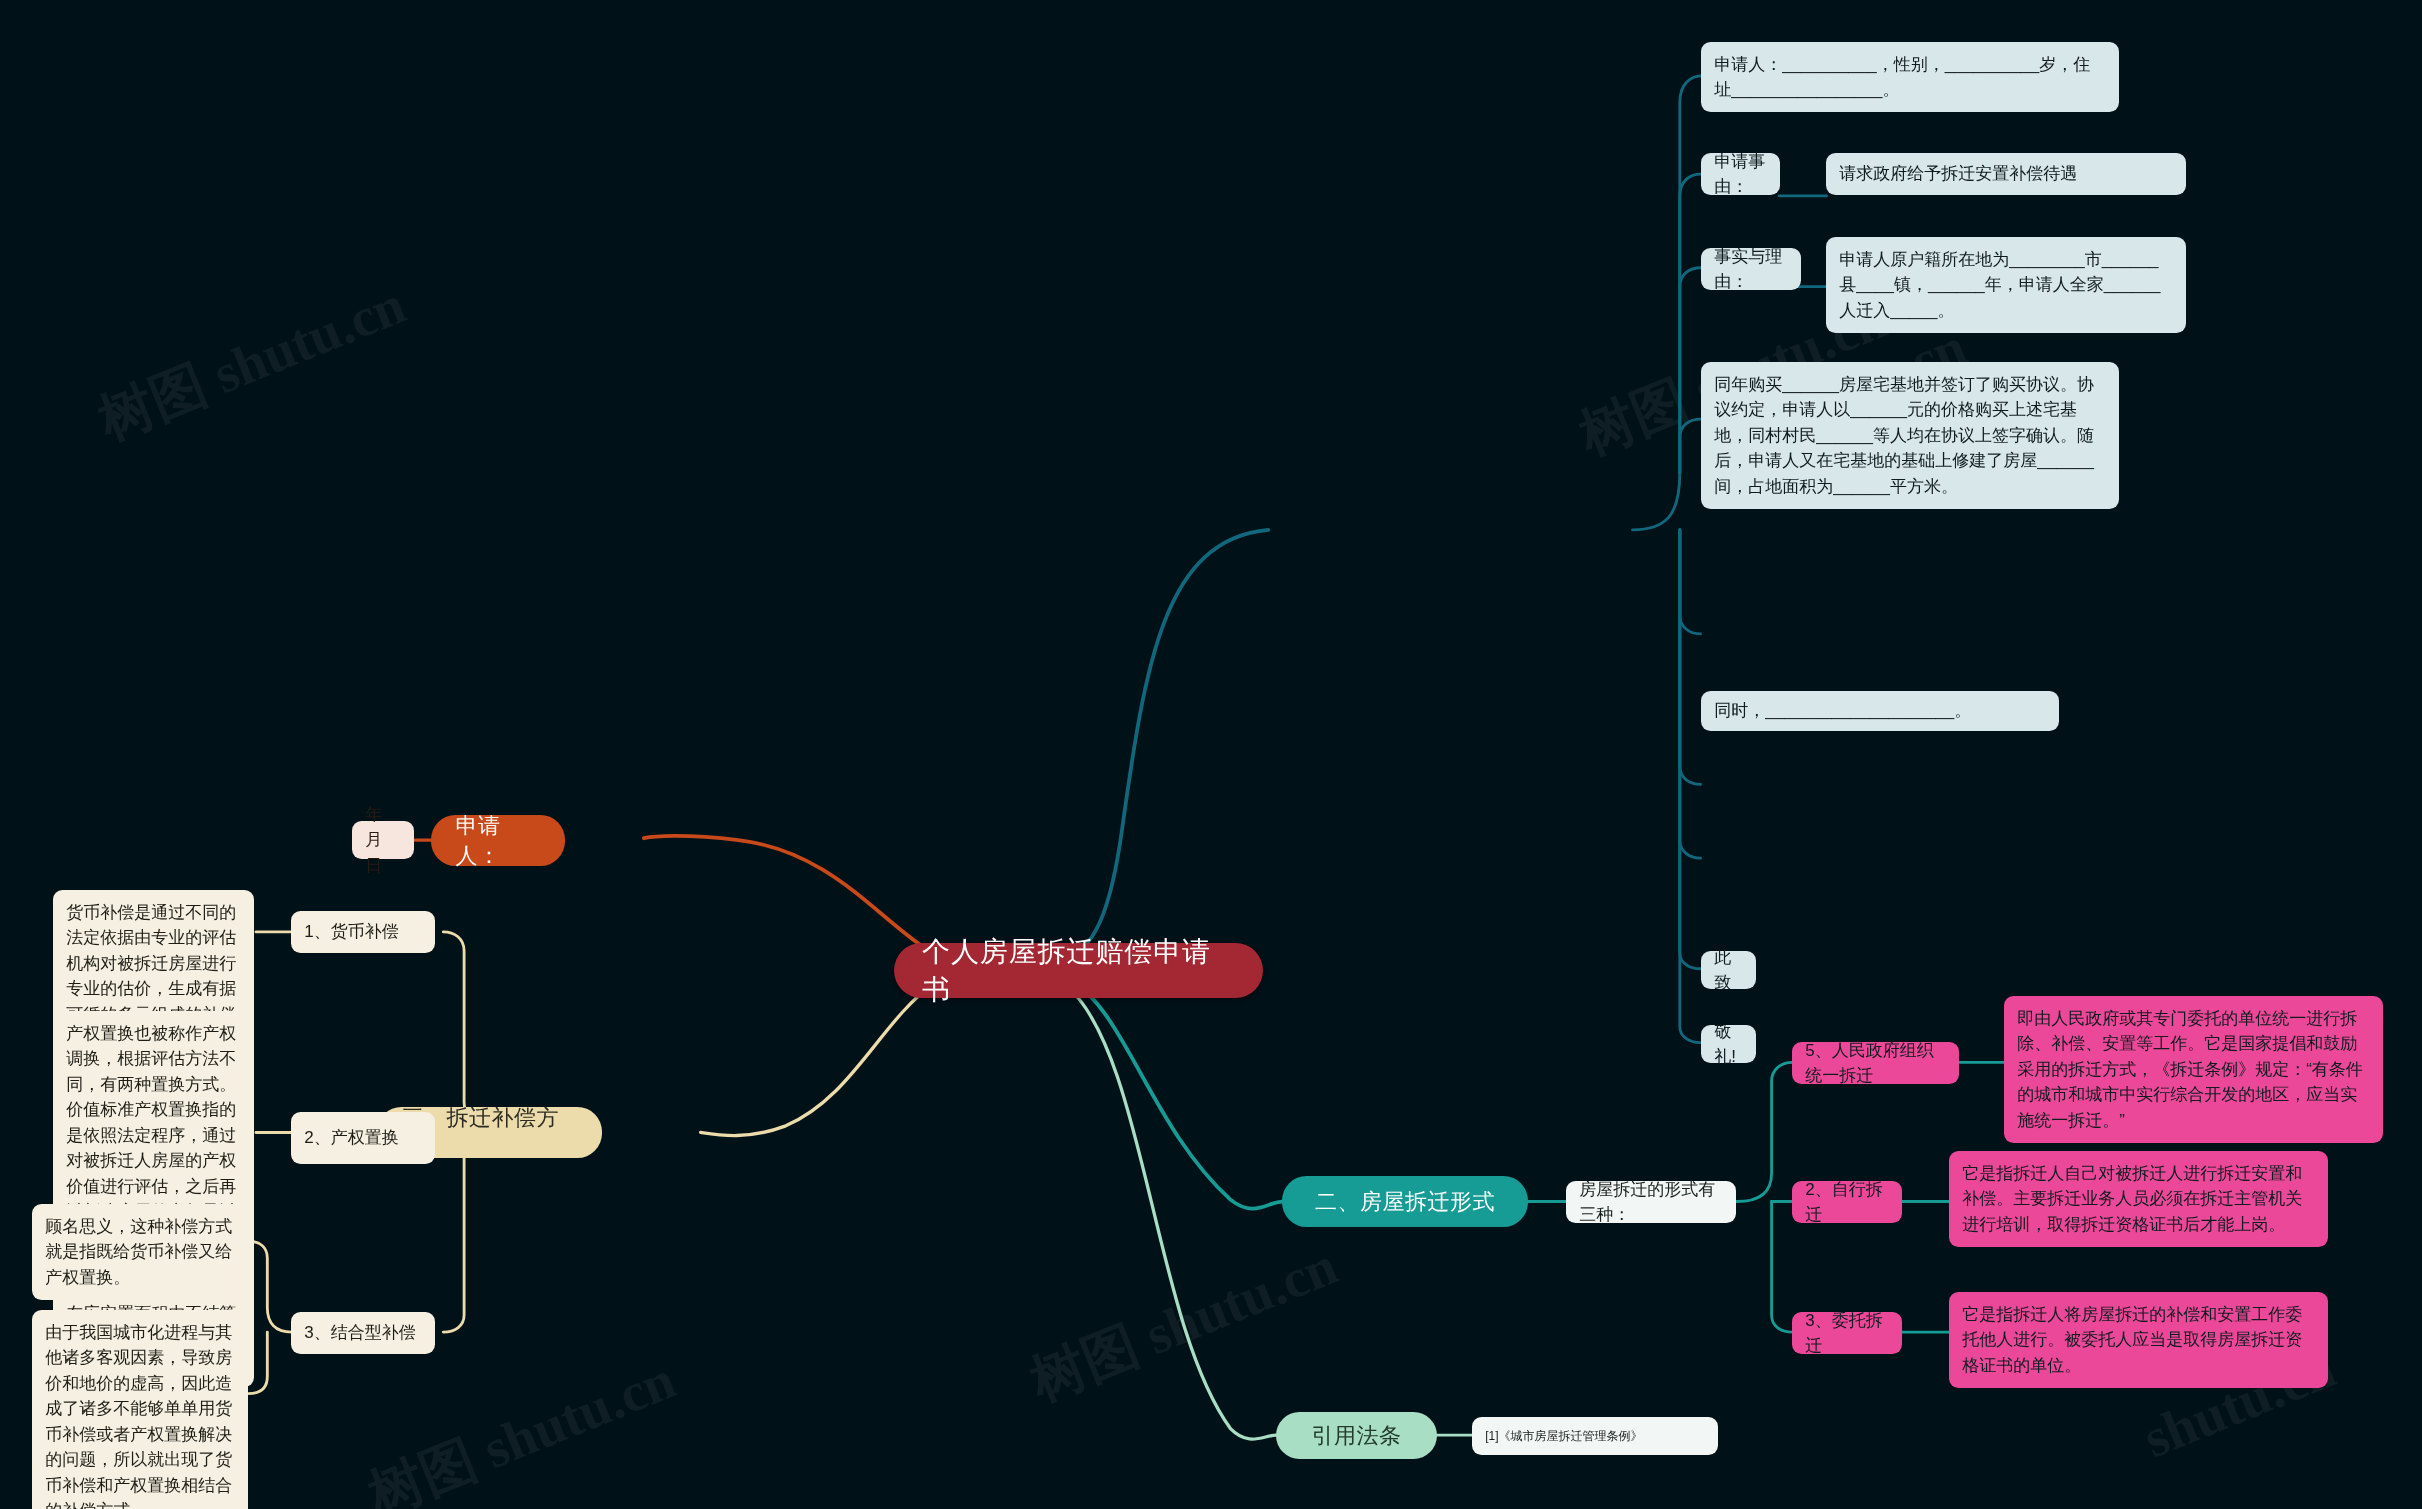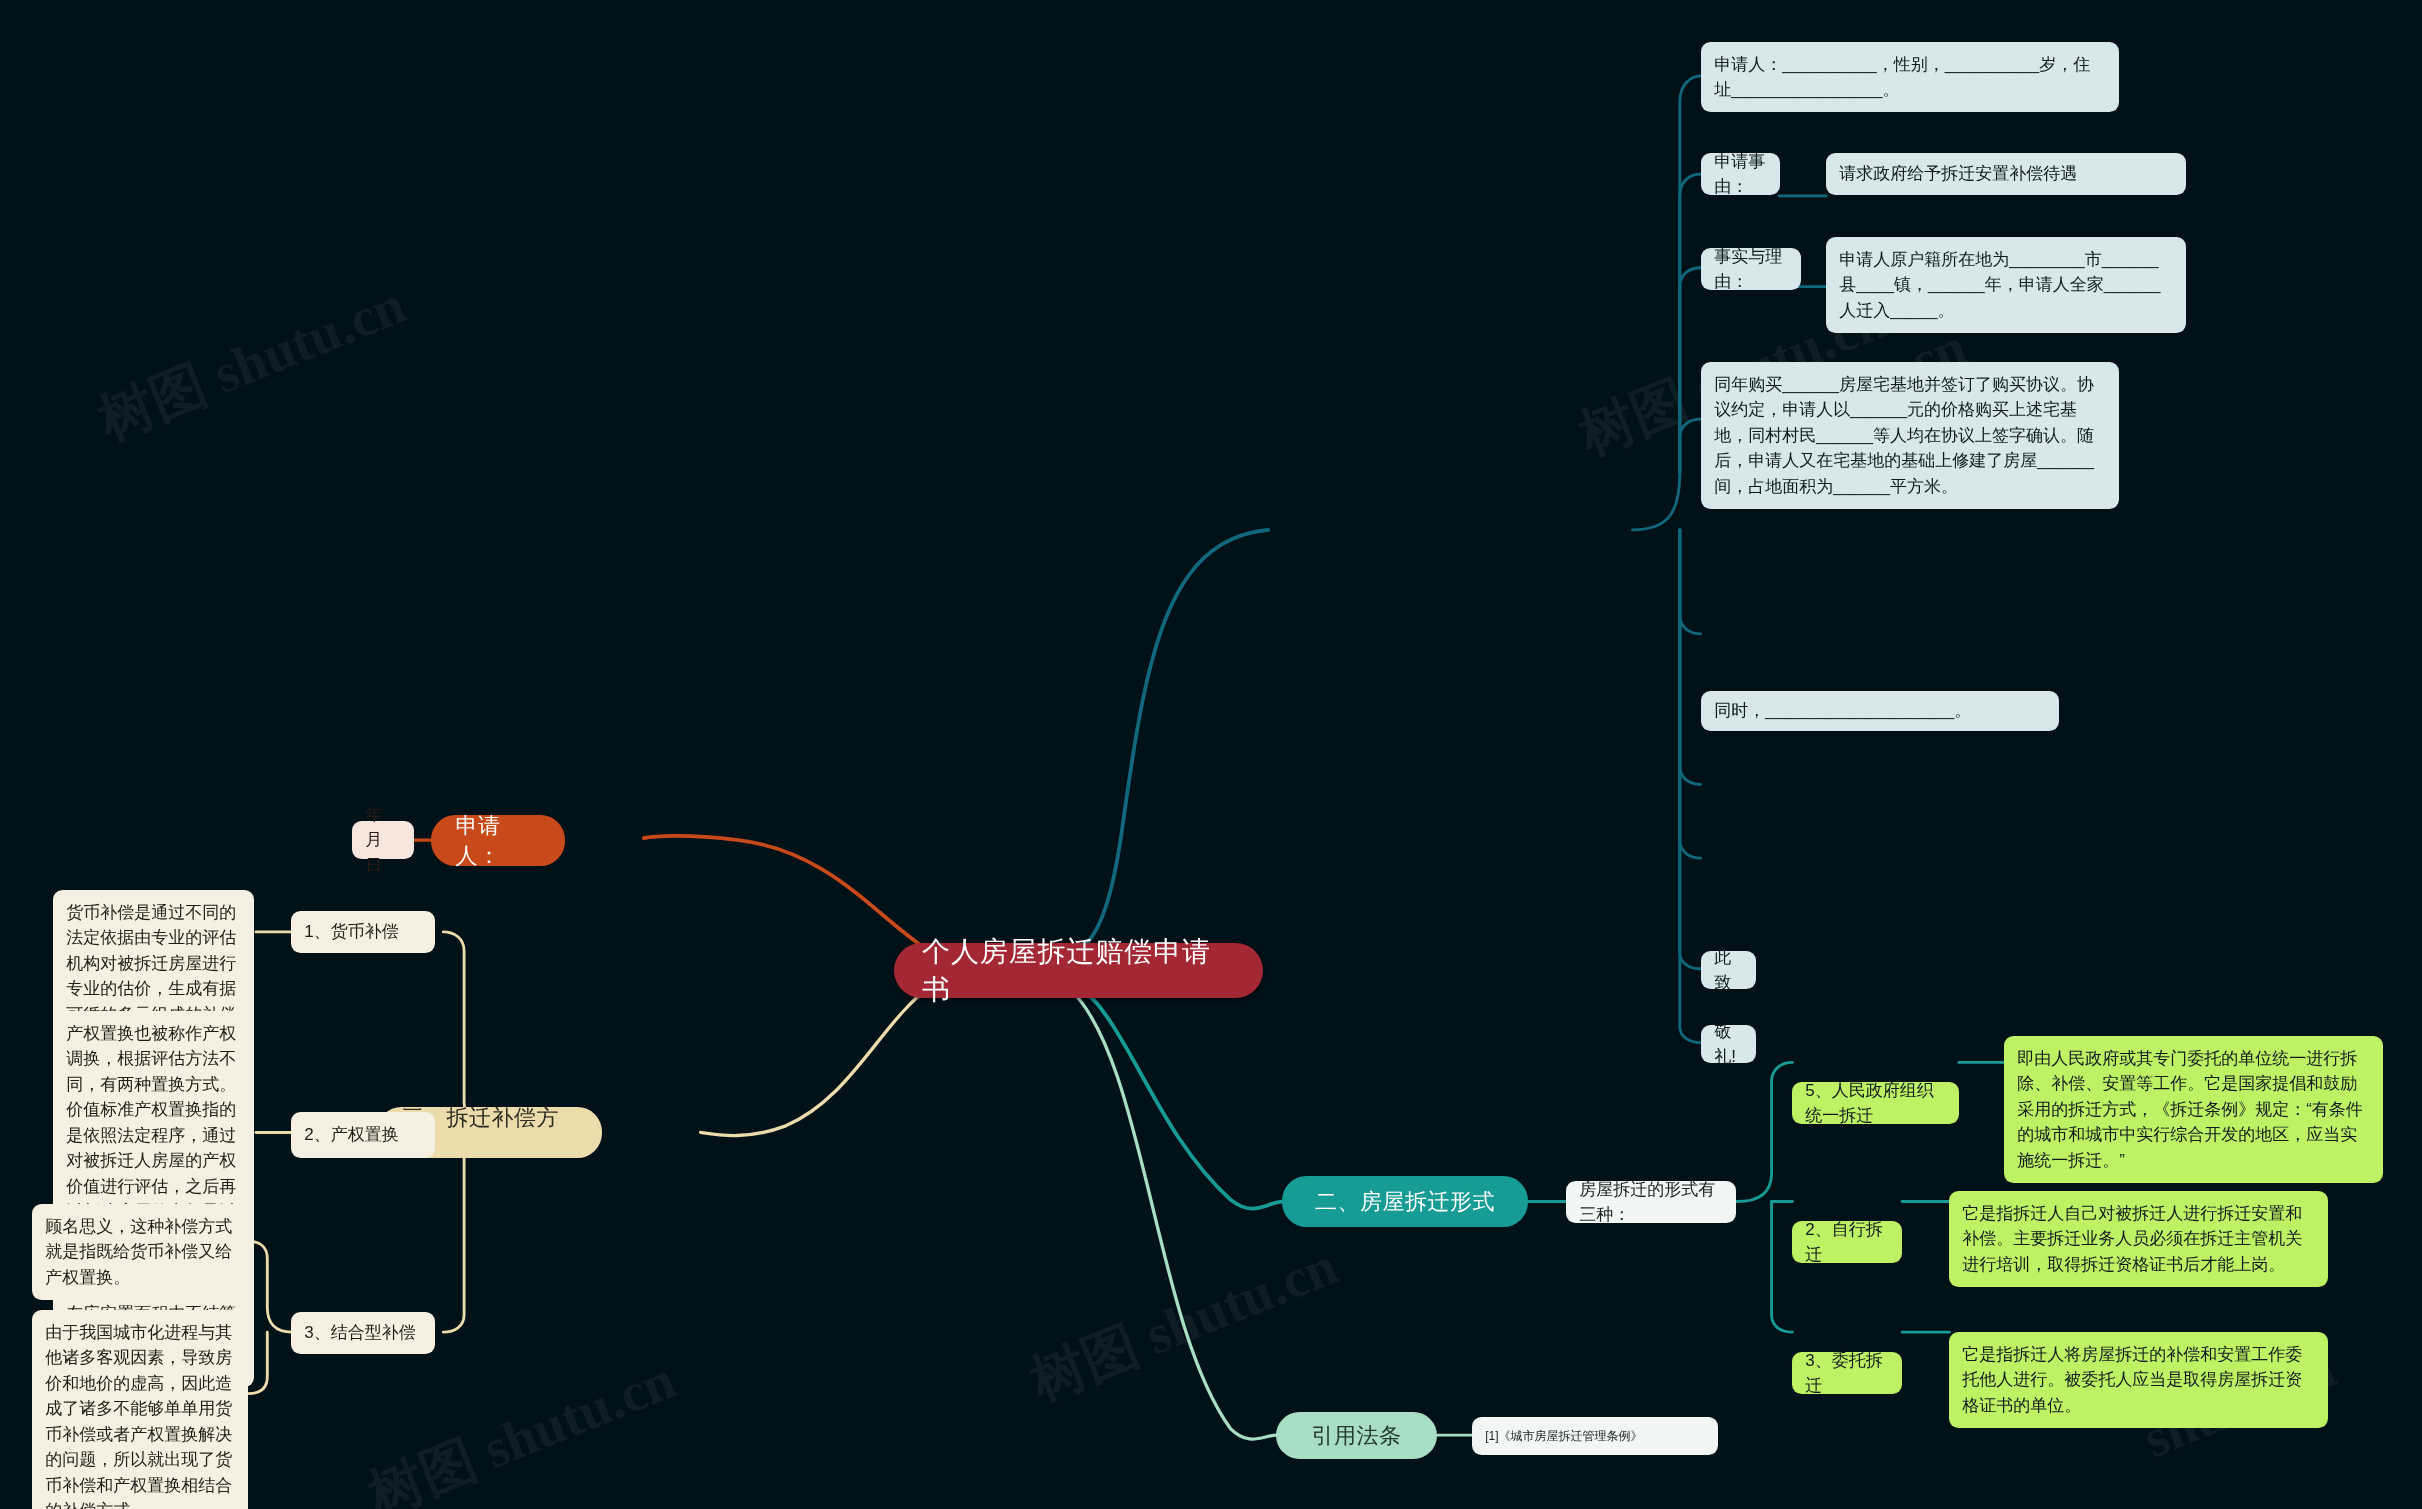--- a/index.html
+++ b/index.html
@@ -68,21 +68,21 @@
 
   
   .leaf{
     border-radius:9.5px;
     font-size:17px;
     line-height:1.5;
     padding:9.5px 13.2px;
     display:block;
   }
   .leaf.ice{background:#d7e7ea;color:#101b1e;}
-  .leaf.ice2{background:#bef264;color:#101b1e;margin-top:40px;}
+  .leaf.ice2{background:#ec4899;color:#101b1e;}
   .leaf.paper{background:#f5f0e2;color:#1d1d15;}
   .leaf.blush{background:#f7e6dd;color:#2a1a12;}
   .leaf.snow{background:#f2f7f5;color:#17201c;}
   .leaf.center{display:flex;align-items:center;}
 
   .tiny{font-size:12px;}
 </style>
 </head>
 <body>
 
@@ -182,21 +182,21 @@
   <div class="node leaf snow center tiny" style="left:1472px;top:1417px;width:246px;height:38px;">[1]《城市房屋拆迁管理条例》</div>
 
   <div class="node l1 orange" style="left:431px;top:815px;width:134px;height:51px;">申请人：</div>
   <div class="node leaf blush center" style="left:352px;top:821px;width:62px;height:38px;justify-content:center;">年 月 日</div>
 
   <div class="node l1 cream" style="left:377px;top:1107px;width:225px;height:51px;">三、拆迁补偿方式</div>
 
   <div class="node leaf paper center" style="left:291px;top:911px;width:144px;height:42px;">1、货币补偿</div>
   <div class="node leaf paper" style="left:53px;top:890px;width:201px;">货币补偿是通过不同的法定依据由专业的评估机构对被拆迁房屋进行专业的估价，生成有据可循的多元组成的补偿金额。</div>
 
-  <div class="node leaf paper center" style="left:291px;top:1112px;width:144px;height:46px;">2、产权置换</div>
+  <div class="node leaf paper center" style="left:291px;top:1112px;width:144px;height:52px;">2、产权置换</div>
   <div class="node leaf paper" style="left:53px;top:1011px;width:201px;">产权置换也被称作产权调换，根据评估方法不同，有两种置换方式。价值标准产权置换指的是依照法定程序，通过对被拆迁人房屋的产权价值进行评估，之后再以新建房屋的产权予以价值的等价置换。面积标准产权置换指的是以房屋建筑面积为基础，在应安置面积内不结算差价的异地产权房屋调换。</div>
 
   <div class="node leaf paper center" style="left:291px;top:1312px;width:144px;height:42px;">3、结合型补偿</div>
   <div class="node leaf paper" style="left:32px;top:1204px;width:216px;">顾名思义，这种补偿方式就是指既给货币补偿又给产权置换。</div>
   <div class="node leaf paper" style="left:32px;top:1310px;width:216px;">由于我国城市化进程与其他诸多客观因素，导致房价和地价的虚高，因此造成了诸多不能够单单用货币补偿或者产权置换解决的问题，所以就出现了货币补偿和产权置换相结合的补偿方式。</div>
 
 </div>
 
 
 </body></html>

